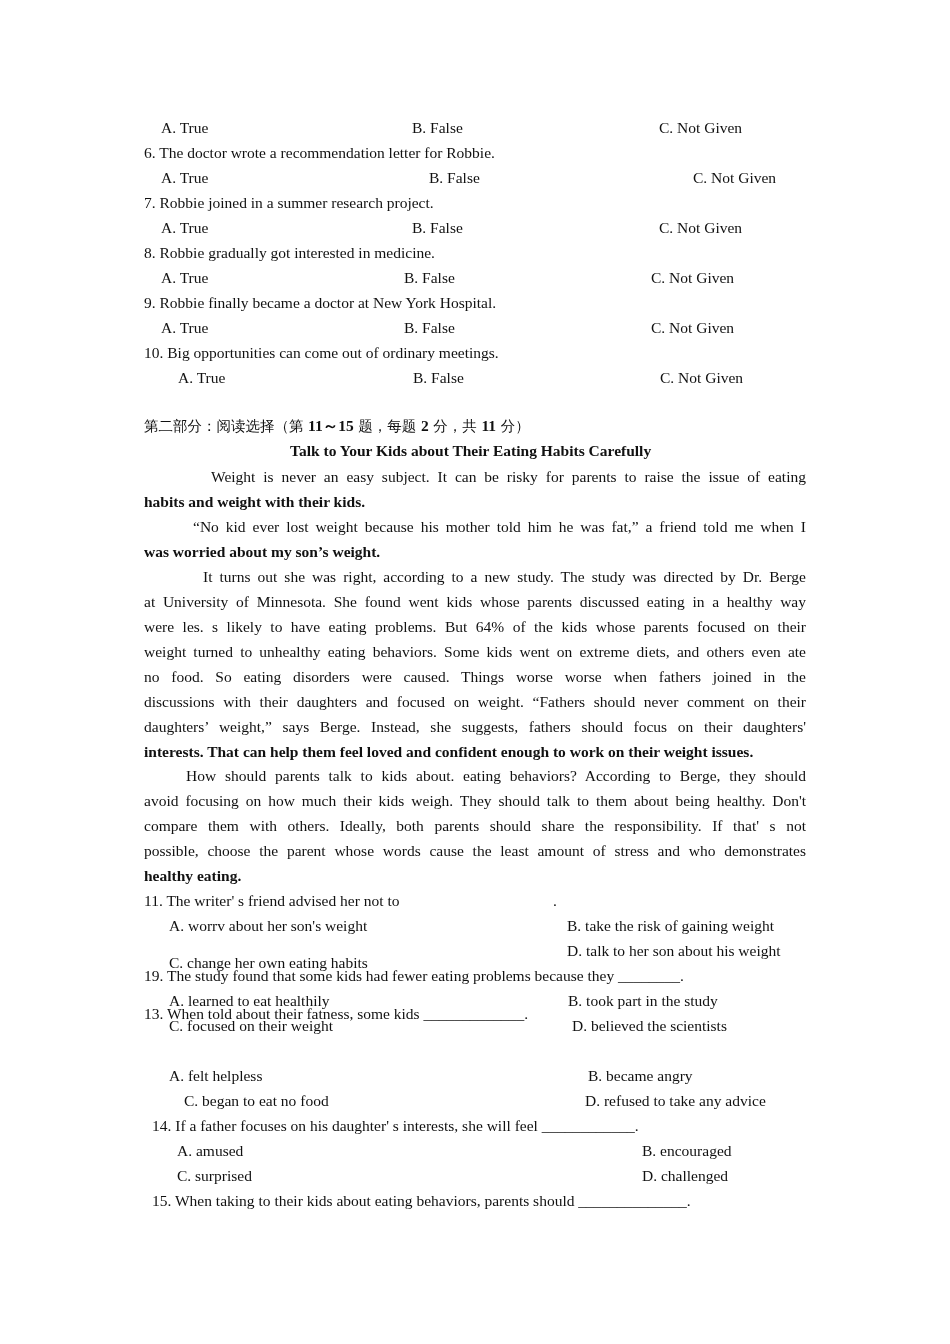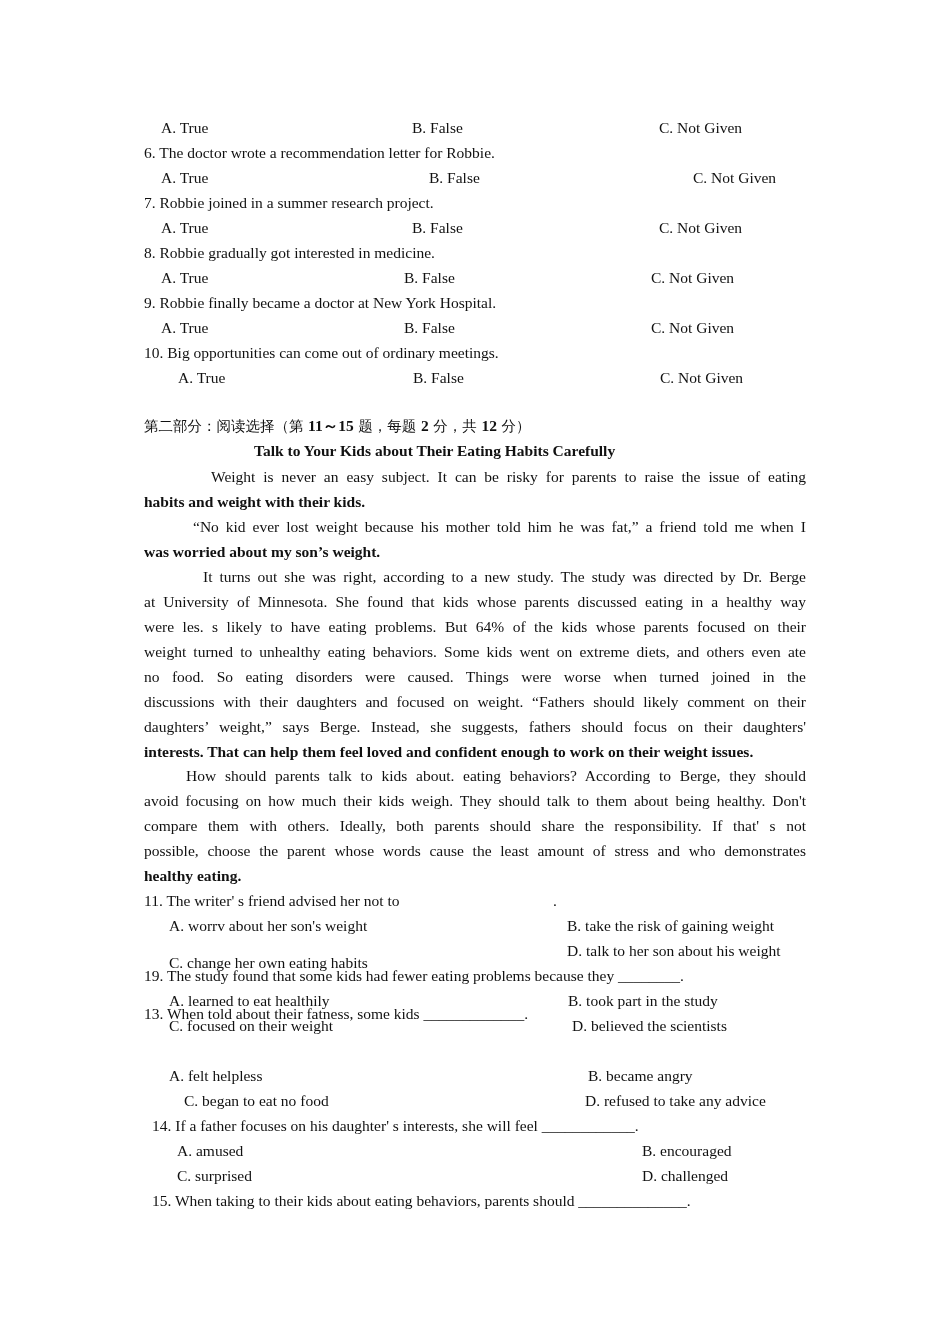--- a/index.html
+++ b/index.html
@@ -8,21 +8,21 @@
       font-family: "Liberation Serif", "DejaVu Serif", serif;
       font-size: 15.5px; color: #111111;
     }
     .ln { position: absolute; white-space: nowrap; line-height: 20px; }
     .just {
       position: absolute; left: 144px; width: 662px;
       text-align: justify; text-align-last: justify; white-space: nowrap;
       line-height: 20px;
     }
     .last { text-align-last: left; font-weight: bold; }
-    .title { font-weight: bold; }
+    .title { font-weight: bold; margin-left: 36px; }
     .section { font-family: "DejaVu Serif", "Liberation Serif", serif; font-size: 14.5px; }
     .section b { font-family: "Liberation Serif", serif; font-size: 15.5px; text-align: right; }
   </style>
 </head>
 <body>
 
 <div>
   <span class="ln" style="left:161px;top:118px">A. True</span>
   <span class="ln" style="left:412px;top:118px">B. False</span>
   <span class="ln" style="left:659px;top:118px">C. Not Given</span>
@@ -48,38 +48,38 @@
   <span class="ln" style="left:651px;top:318px">C. Not Given</span>
 
   <span class="ln" style="left:144px;top:343px">10. Big opportunities can come out of ordinary meetings.</span>
   <span class="ln" style="left:178px;top:368px">A. True</span>
   <span class="ln" style="left:413px;top:368px">B. False</span>
   <span class="ln" style="left:660px;top:368px">C. Not Given</span>
 </div>
 
 <div>
   <div class="ln section" style="left:144px;top:416px">
-    <span>第二部分：阅读选择（第 </span><b>11～15</b><span> 题，每题 </span><b>2</b><span> 分，共 </span><b>12</b><span> 分）</span>
+    <span>第二部分：阅读选择（第 </span><b>11～15</b><span> 题，每题 </span><b>2</b><span> 分，共 </span><b>11</b><span> 分）</span>
   </div>
 
   <div class="ln title" style="left:254px;top:441px">Talk to Your Kids about Their Eating Habits Carefully</div>
 
   <div>
     <div class="just" style="top:467px;left:211px;width:595px">Weight is never an easy subject. It can be risky for parents to raise the issue of eating</div>
     <div class="just last" style="top:492px">habits and weight with their kids.</div>
 
     <div class="just" style="top:517px;left:193px;width:613px">“No kid ever lost weight because his mother told him he was fat,” a friend told me when I</div>
     <div class="just last" style="top:542px">was worried about my son’s weight.</div>
 
     <div class="just" style="top:567px;left:203px;width:603px">It turns out she was right, according to a new study. The study was directed by Dr. Berge</div>
-    <div class="just" style="top:592px">at University of Minnesota. She found that kids whose parents discussed eating in a healthy way</div>
+    <div class="just" style="top:592px">at University of Minnesota. She found went kids whose parents discussed eating in a healthy way</div>
     <div class="just" style="top:617px">were les. s likely to have eating problems. But 64% of the kids whose parents focused on their</div>
     <div class="just" style="top:642px">weight turned to unhealthy eating behaviors. Some kids went on extreme diets, and others even ate</div>
-    <div class="just" style="top:667px">no food. So eating disorders were caused. Things were worse when turned joined in the</div>
-    <div class="just" style="top:692px">discussions with their daughters and focused on weight. “Fathers should likely comment on their</div>
+    <div class="just" style="top:667px">no food. So eating disorders were caused. Things worse worse when fathers joined in the</div>
+    <div class="just" style="top:692px">discussions with their daughters and focused on weight. “Fathers should never comment on their</div>
     <div class="just" style="top:717px">daughters’ weight,” says Berge. Instead, she suggests, fathers should focus on their daughters'</div>
     <div class="just last" style="top:742px">interests. That can help them feel loved and confident enough to work on their weight issues.</div>
 
     <div class="just" style="top:766px;left:186px;width:620px">How should parents talk to kids about. eating behaviors? According to Berge, they should</div>
     <div class="just" style="top:791px">avoid focusing on how much their kids weigh. They should talk to them about being healthy. Don't</div>
     <div class="just" style="top:816px">compare them with others. Ideally, both parents should share the responsibility. If that' s not</div>
     <div class="just" style="top:841px">possible, choose the parent whose words cause the least amount of stress and who demonstrates</div>
     <div class="just last" style="top:866px">healthy eating.</div>
   </div>
 

